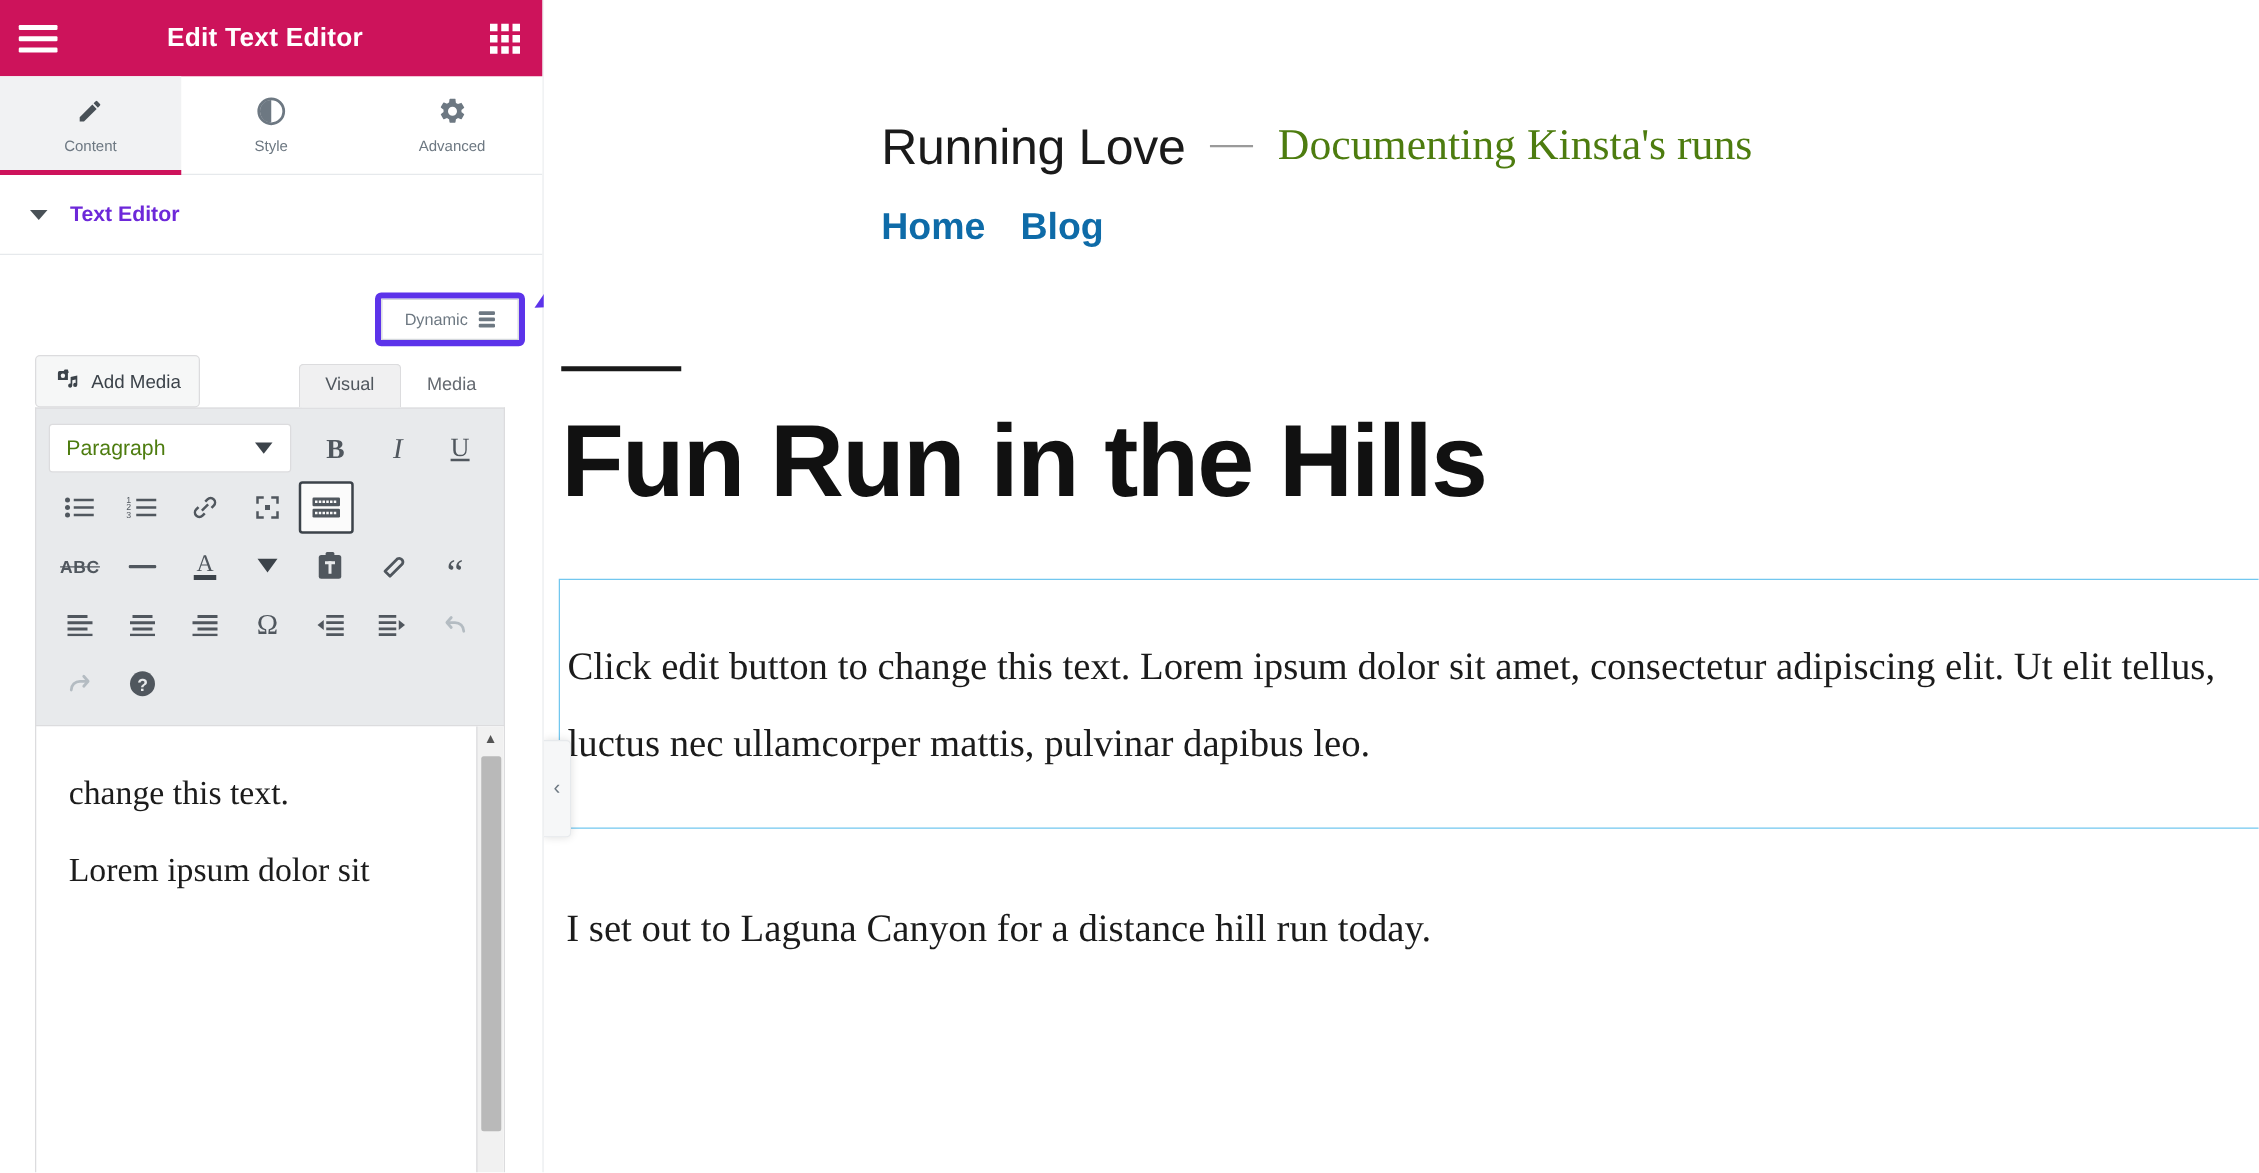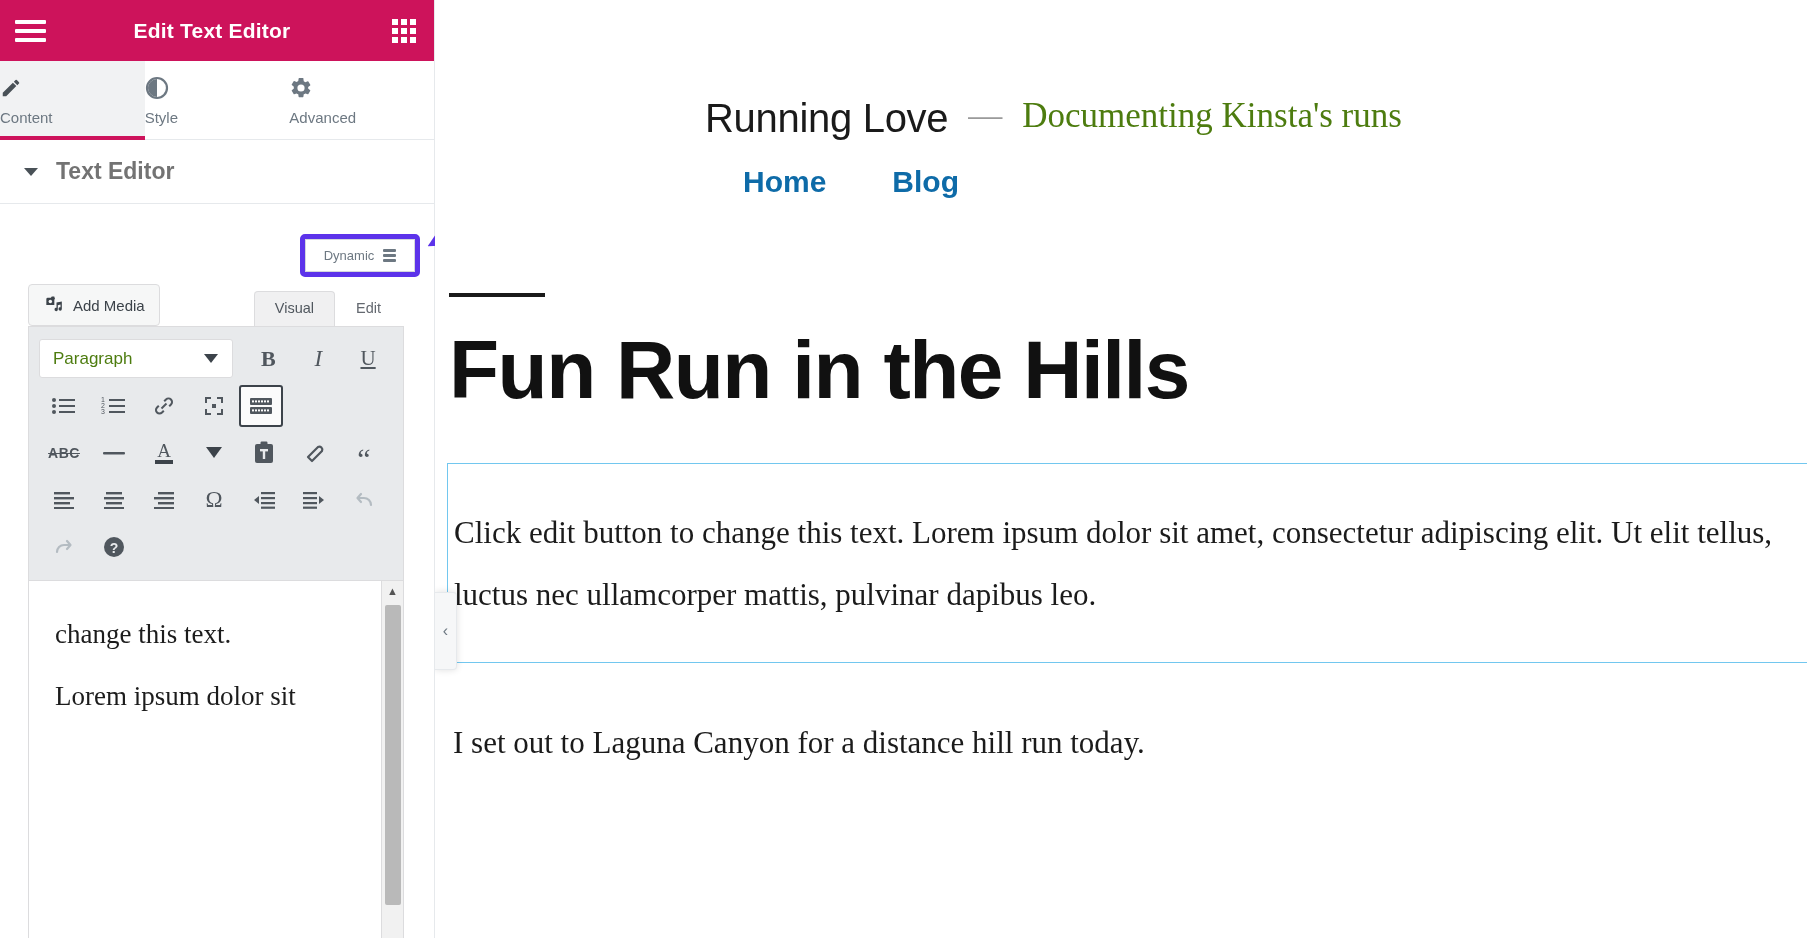--- a/index.html
+++ b/index.html
@@ -45,42 +45,42 @@
   }
   .grid-icon b { display: block; width: 6px; height: 6px; background: #fff; }
 
   #panel-tabs {
     display: flex; height: 79px;
     border-bottom: 1px solid #e6e9ec;
     background: #ffffff;
   }
   .ptab {
     flex: 1; display: flex; flex-direction: column;
-    align-items: flex-start; justify-content: center; gap: 8px;
+    align-items: center; justify-content: center; gap: 8px;
     cursor: pointer; position: relative;
-    color: #6d7882; font-size: 15px;
+    color: #6d7882; font-size: 12px;
   }
   .ptab.active { background: #f1f2f3; }
   .ptab.active:after {
     content: ""; position: absolute; left: 0; right: 0; bottom: -1px;
     height: 4px; background: #cd135b;
   }
   .ptab .glyph { height: 26px; display: flex; align-items: center; }
 
   #section-head {
     height: 64px; display: flex; align-items: center; gap: 18px;
     padding: 0 24px;
     border-bottom: 1px solid #e6e9ec;
   }
   #section-head .caret {
     width: 0; height: 0;
     border-left: 7px solid transparent; border-right: 7px solid transparent;
     border-top: 8px solid #495157;
   }
-  #section-title { font-size: 23px; font-weight: bold; color: #737373; }
+  #section-title { font-size: 17px; font-weight: bold; color: #6d28d9; }
 
   #dynamic-wrap {
     position: absolute; left: 300px; top: 234px;
     border: 5px solid #5c33ea; border-radius: 5px;
   }
   #dynamic-btn {
     width: 110px; height: 33px;
     background: #fff; border: 1px solid #d5d8dc;
     display: flex; align-items: center; justify-content: center; gap: 9px;
     font-size: 13px; color: #6d7882; cursor: pointer;
@@ -173,21 +173,21 @@
     font-family: "Liberation Sans", sans-serif;
     font-size: 40px; font-weight: 400; color: #1a1a1a; letter-spacing: -0.3px;
   }
   #site-dash { color: #9a9a9a; font-family: "Liberation Serif", serif; font-size: 34px; }
   #site-tagline {
     font-family: "Liberation Serif", serif;
     font-size: 35px; color: #4d7c0f; font-weight: 400;
   }
   #site-nav { display: flex; gap: 28px; margin-top: 24px; }
   #site-nav a {
-    font-size: 30px; font-weight: bold; color: #0e6ba8; text-decoration: none; margin-left: 38px;
+    font-size: 30px; font-weight: bold; color: #0e6ba8; text-decoration: none;
   }
   #hr-short { width: 96px; height: 4px; background: #1a1a1a; margin: 94px 0 0 14px; }
   #post-title {
     margin: 32px 0 0 14px;
     font-size: 82px; font-weight: bold; color: #111111;
     letter-spacing: -1.5px; line-height: 1;
   }
   #selected-widget {
     margin: 52px 0 0 12px;
     border: 1px solid #72c7ef;
@@ -286,21 +286,21 @@
             <svg width="20" height="20" viewBox="0 0 24 24" fill="#3c434a">
               <path d="M13.5 3h-3l-1 1.6H5.6A1.6 1.6 0 004 6.2v7.1h9.6V6.2h.9L13.5 3z"></path>
               <circle cx="8.8" cy="9.1" r="2.1" fill="#f6f7f7"></circle>
               <path d="M16.2 10.3v6.3a2 2 0 10 1.6 1.95v-5.1l3.2-.8v3.35a2 2 0 101.6 1.95V8.9l-6.4 1.4z"></path>
             </svg>
           </span>
           <span>Add Media</span>
         </div>
         <div id="editor-mode-tabs">
           <div class="mode-tab active">Visual</div>
-          <div class="mode-tab">Edit</div>
+          <div class="mode-tab">Media</div>
         </div>
       </div>
 
       <div id="mce-toolbar">
 
         <div class="tb-row">
           <div id="para-select">
             <span>Paragraph</span>
             <span class="sel-caret"></span>
           </div>

